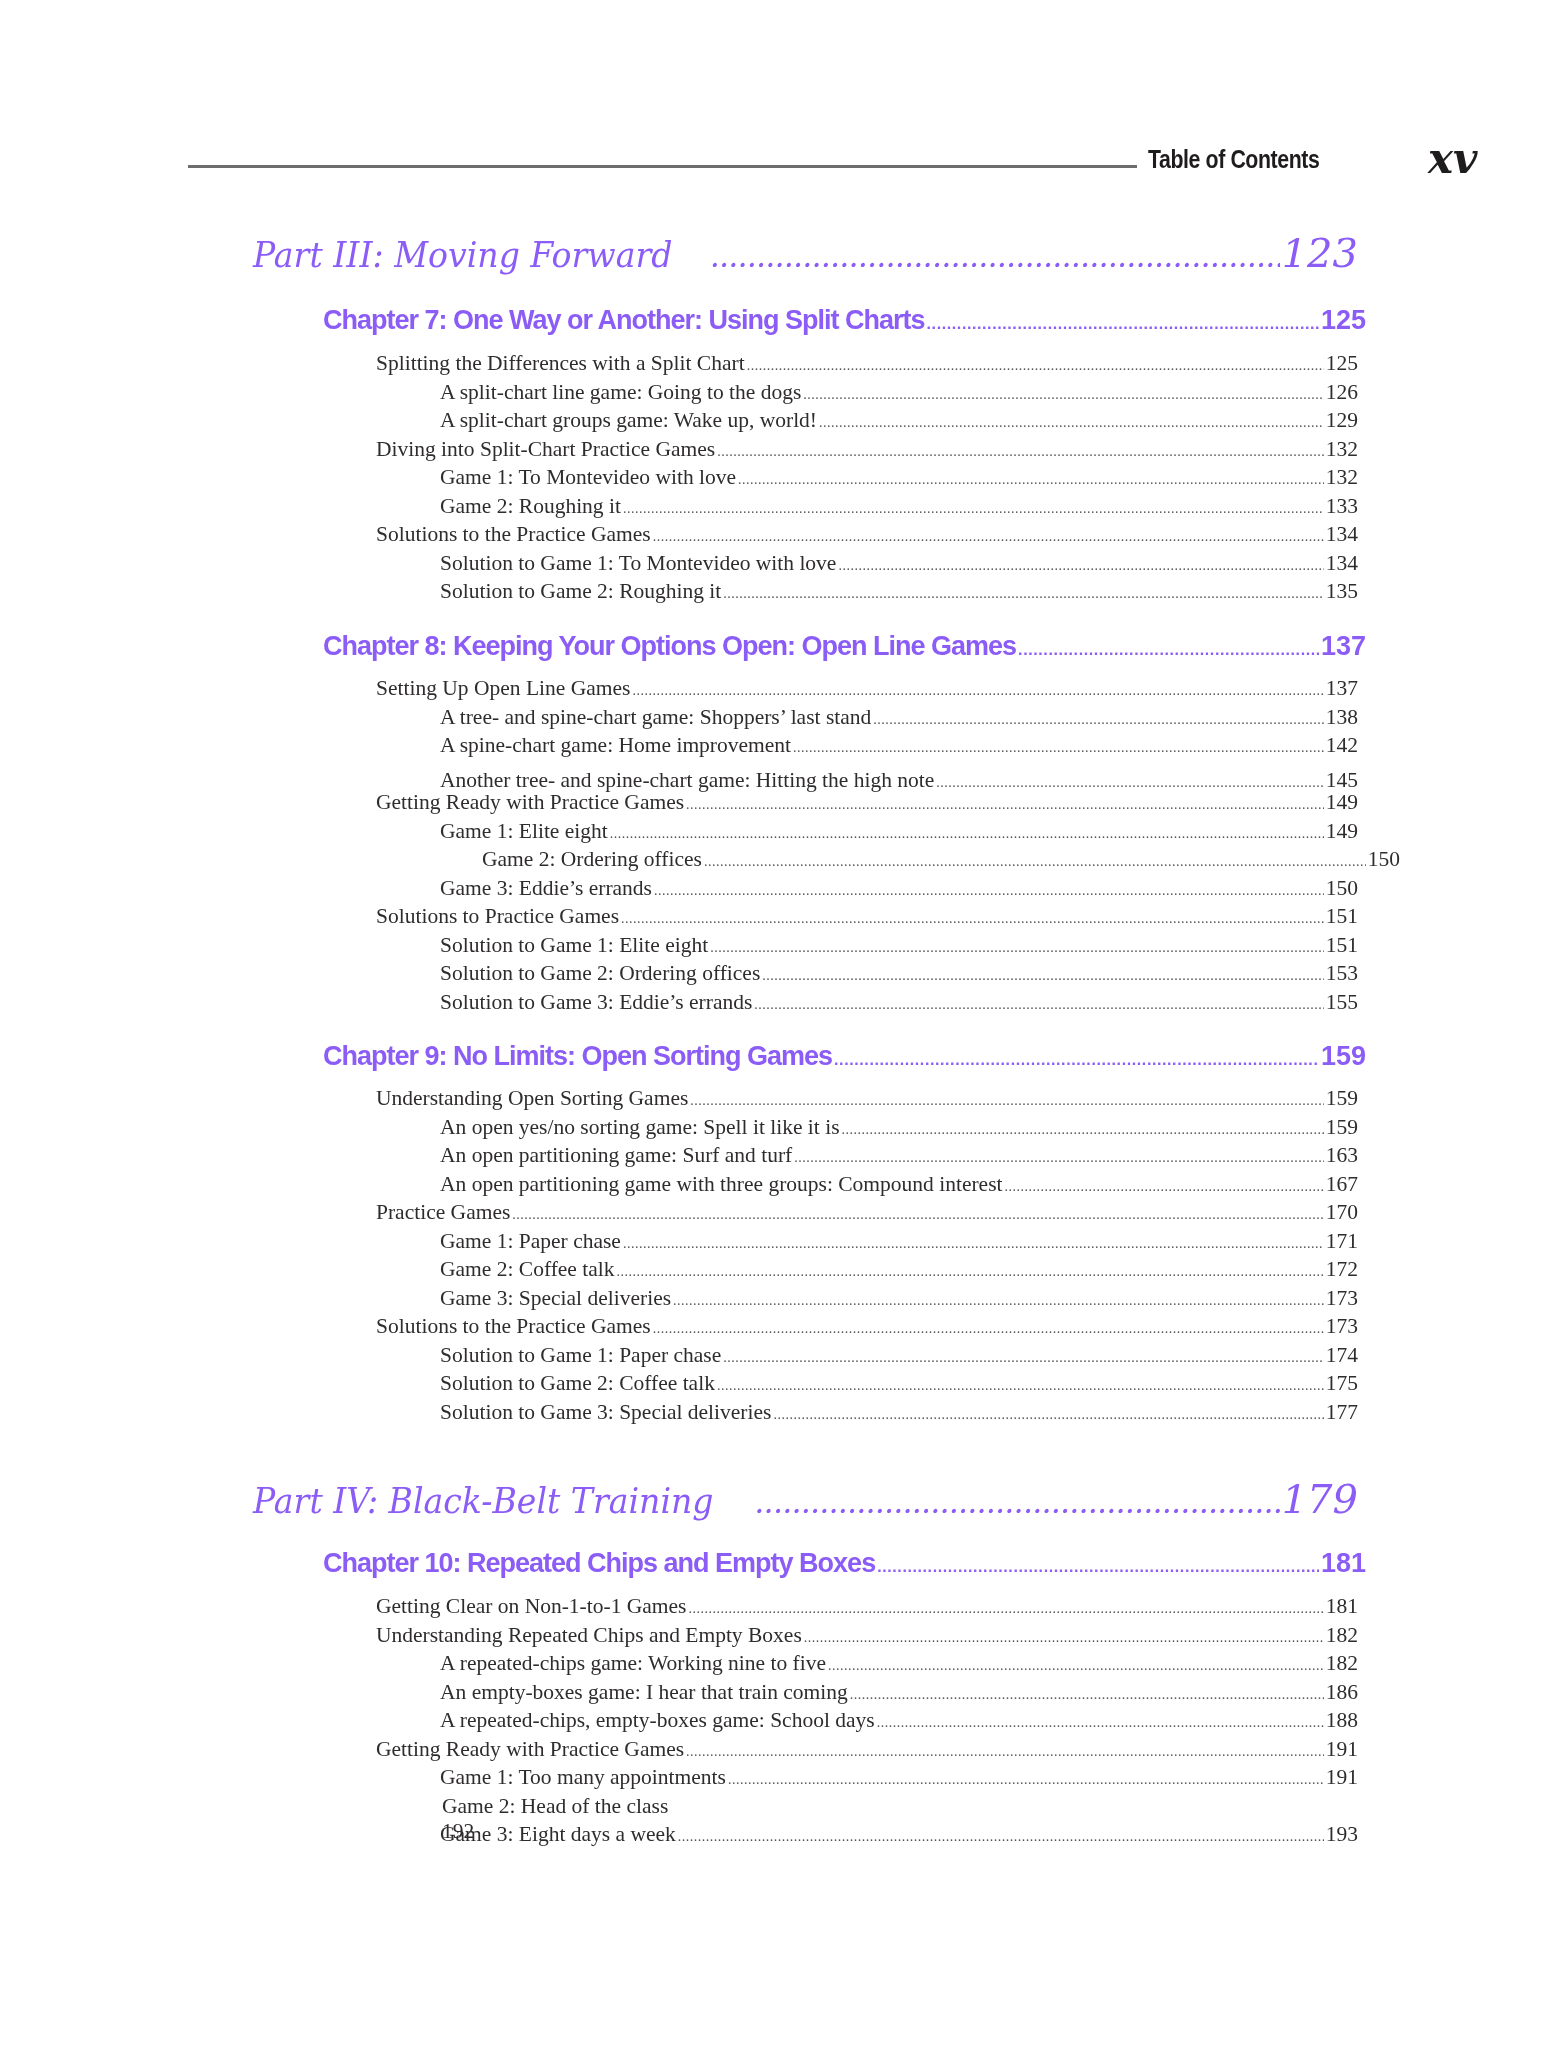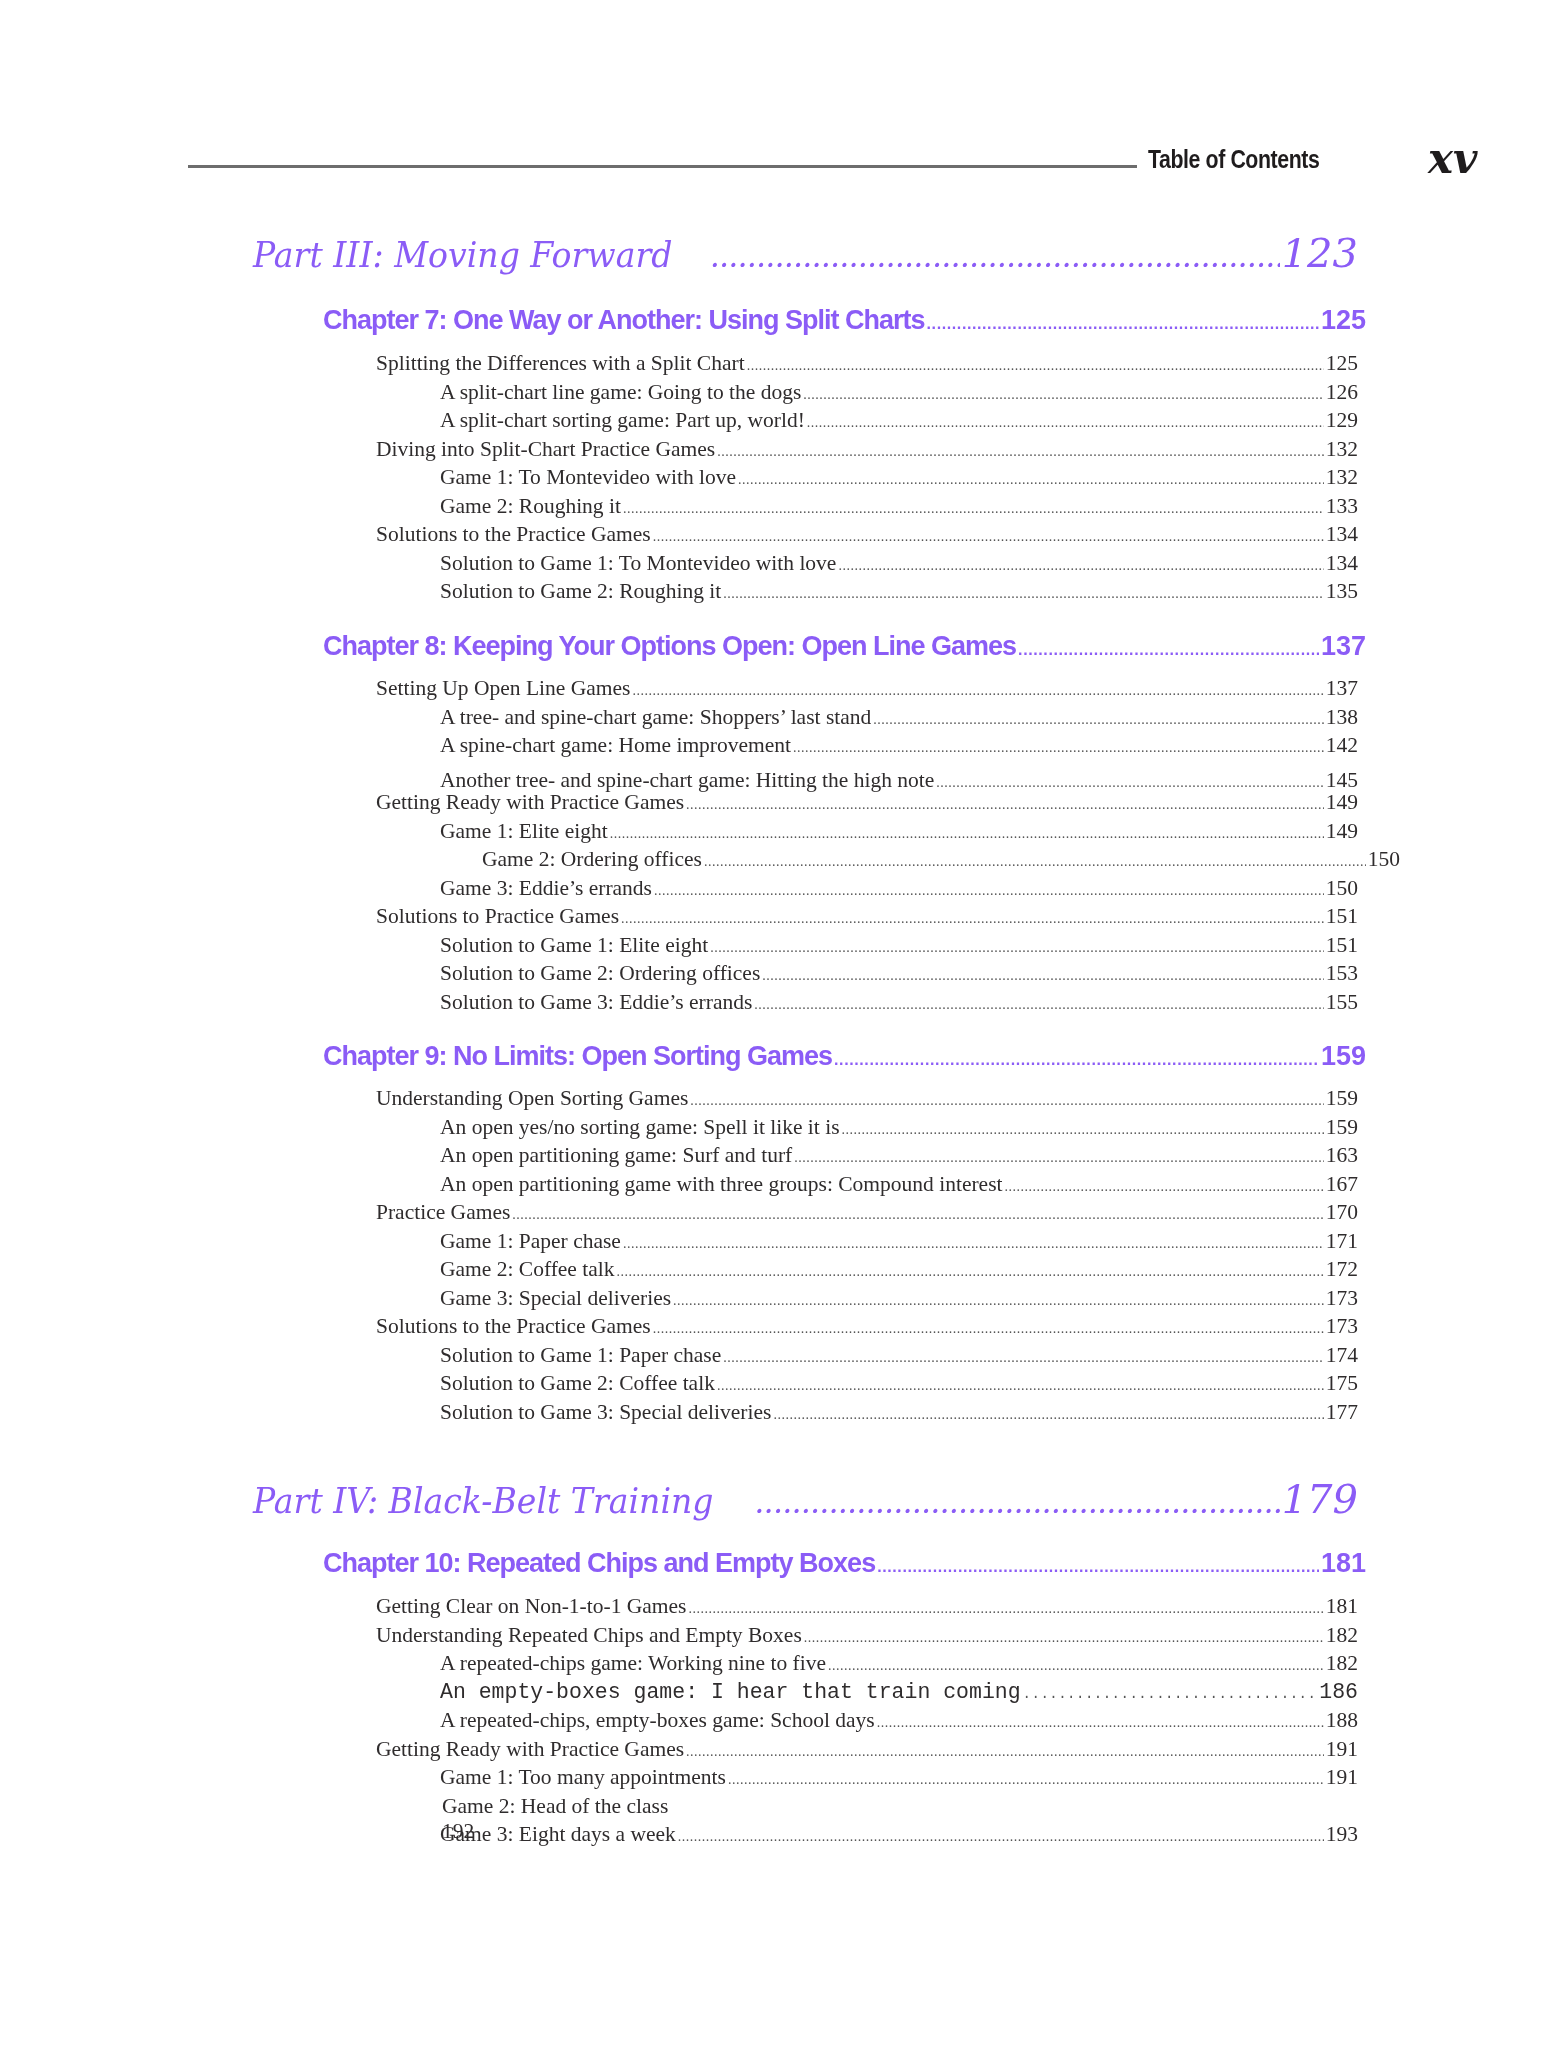--- a/index.html
+++ b/index.html
@@ -52,21 +52,21 @@
     <span class="label">Splitting the Differences with a Split Chart</span>
     <span class="leader"></span>
     <span class="page">125</span>
   </div>
 <div class="toc-line entry l2" style="top:379.5px;">
     <span class="label">A split-chart line game: Going to the dogs</span>
     <span class="leader"></span>
     <span class="page">126</span>
   </div>
 <div class="toc-line entry l2" style="top:408px;">
-    <span class="label">A split-chart sorting game: Part up, world!</span>
+    <span class="label">A split-chart groups game: Wake up, world!</span>
     <span class="leader"></span>
     <span class="page">129</span>
   </div>
 <div class="toc-line entry" style="top:436.5px;">
     <span class="label">Diving into Split-Chart Practice Games</span>
     <span class="leader"></span>
     <span class="page">132</span>
   </div>
 <div class="toc-line entry l2" style="top:465px;">
     <span class="label">Game 1: To Montevideo with love</span>
@@ -245,21 +245,21 @@
 <div class="toc-line entry" style="top:1622.5px;">
     <span class="label">Understanding Repeated Chips and Empty Boxes</span>
     <span class="leader"></span>
     <span class="page">182</span>
   </div>
 <div class="toc-line entry l2" style="top:1651px;">
     <span class="label">A repeated-chips game: Working nine to five</span>
     <span class="leader"></span>
     <span class="page">182</span>
   </div>
-<div class="toc-line entry l2" style="top:1679.5px;font-family:Liberation Mono, monospace;">
+<div class="toc-line entry l2" style="top:1679.5px;">
     <span class="label">An empty-boxes game: I hear that train coming</span>
     <span class="leader"></span>
     <span class="page">186</span>
   </div>
 <div class="toc-line entry l2" style="top:1708px;">
     <span class="label">A repeated-chips, empty-boxes game: School days</span>
     <span class="leader"></span>
     <span class="page">188</span>
   </div>
 <div class="toc-line entry" style="top:1736.5px;">

